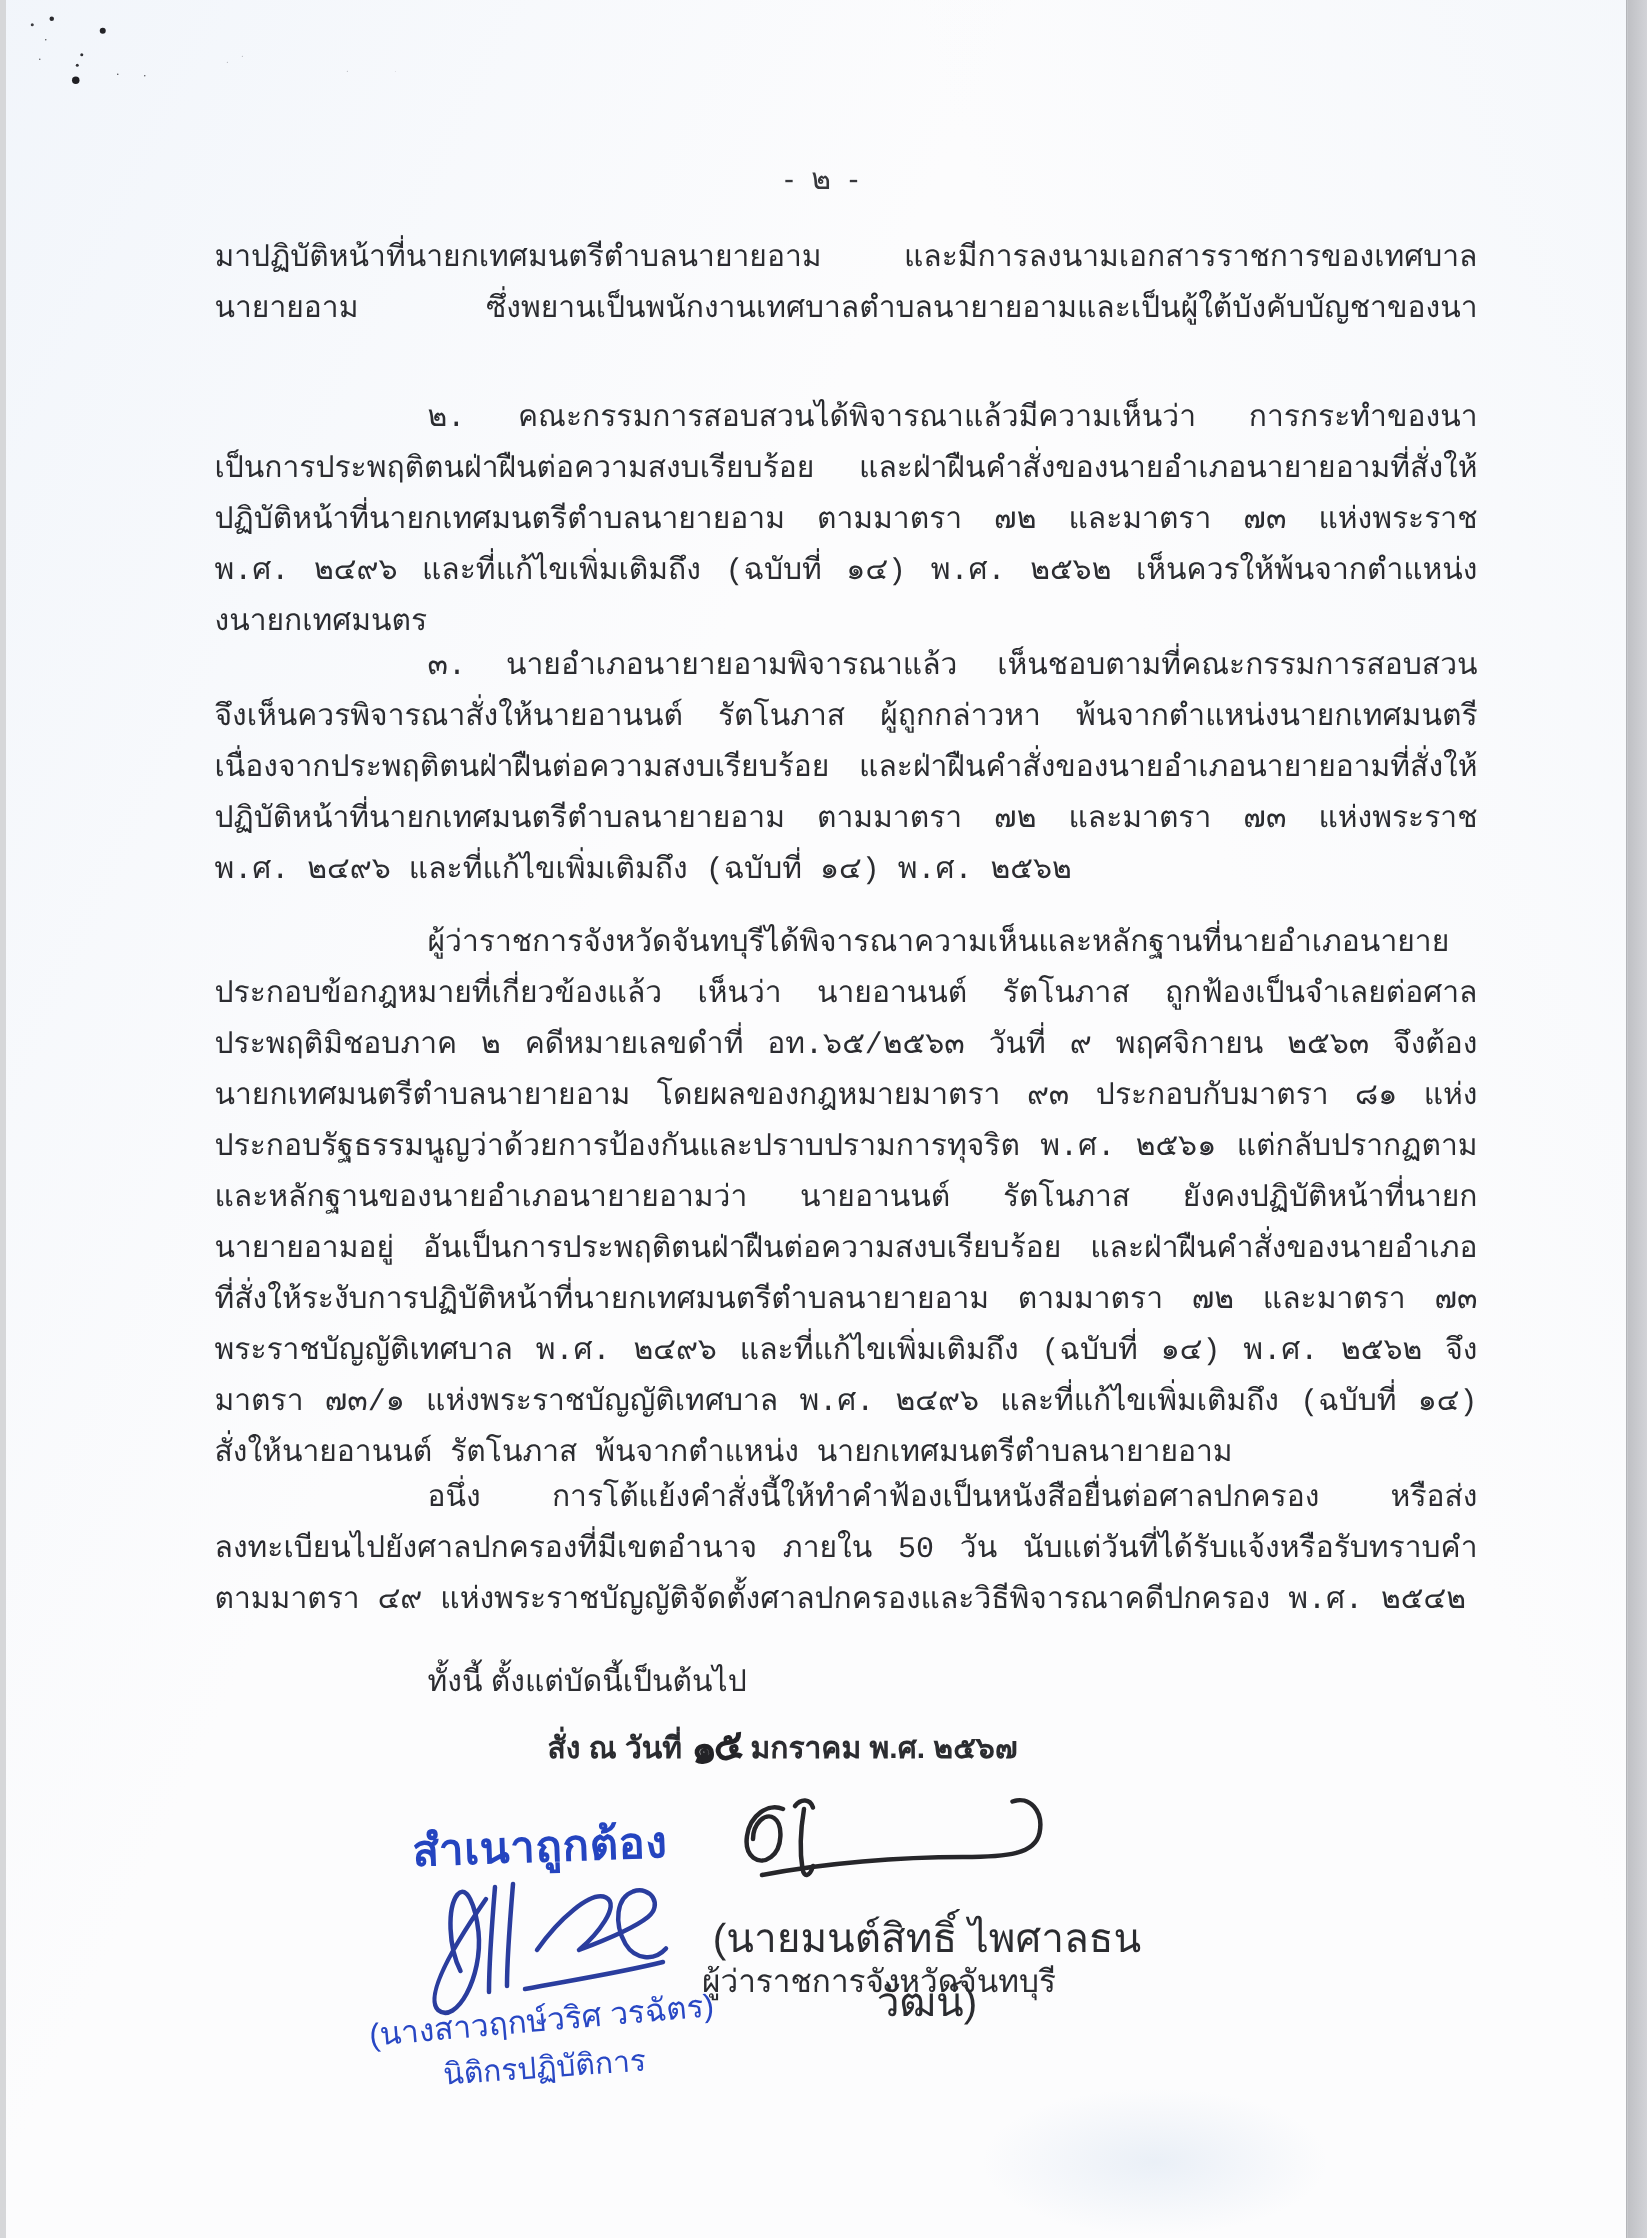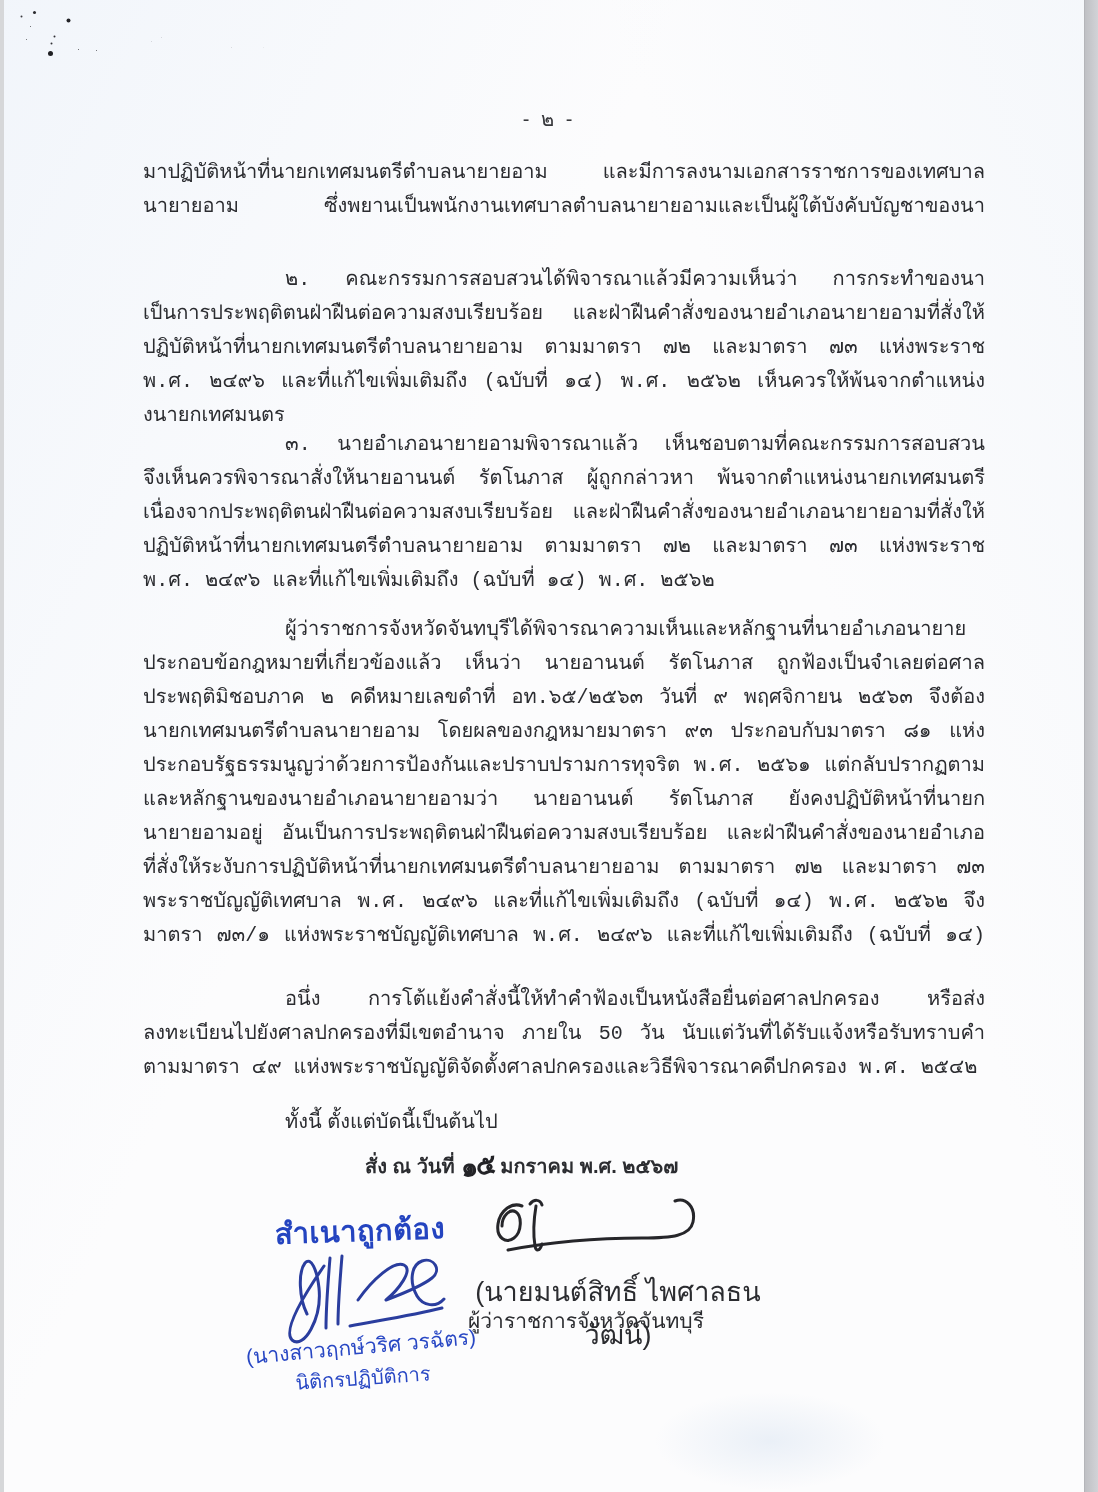--- a/index.html
+++ b/index.html
@@ -148,20 +148,21 @@
     <div class="ln ind">ผู้ว่าราชการจังหวัดจันทบุรีได้พิจารณาความเห็นและหลักฐานที่นายอำเภอนายายอามรายงาน</div>
     <div class="ln">ประกอบข้อกฎหมายที่เกี่ยวข้องแล้ว เห็นว่า นายอานนต์ รัตโนภาส ถูกฟ้องเป็นจำเลยต่อศาลอาญาคดีทุจริตและ</div>
     <div class="ln">ประพฤติมิชอบภาค ๒ คดีหมายเลขดำที่ อท.๖๕/๒๕๖๓ วันที่ ๙ พฤศจิกายน ๒๕๖๓ จึงต้องหยุดปฏิบัติหน้าที่</div>
     <div class="ln">นายกเทศมนตรีตำบลนายายอาม โดยผลของกฎหมายมาตรา ๙๓ ประกอบกับมาตรา ๘๑ แห่งพระราชบัญญัติ</div>
     <div class="ln">ประกอบรัฐธรรมนูญว่าด้วยการป้องกันและปราบปรามการทุจริต พ.ศ. ๒๕๖๑ แต่กลับปรากฏตามความเห็น</div>
     <div class="ln">และหลักฐานของนายอำเภอนายายอามว่า นายอานนต์ รัตโนภาส ยังคงปฏิบัติหน้าที่นายกเทศมนตรีตำบล</div>
     <div class="ln">นายายอามอยู่ อันเป็นการประพฤติตนฝ่าฝืนต่อความสงบเรียบร้อย และฝ่าฝืนคำสั่งของนายอำเภอนายายอาม</div>
     <div class="ln">ที่สั่งให้ระงับการปฏิบัติหน้าที่นายกเทศมนตรีตำบลนายายอาม ตามมาตรา ๗๒ และมาตรา ๗๓ แห่ง</div>
     <div class="ln">พระราชบัญญัติเทศบาล พ.ศ. ๒๔๙๖ และที่แก้ไขเพิ่มเติมถึง (ฉบับที่ ๑๔) พ.ศ. ๒๕๖๒ จึงอาศัยอำนาจตาม</div>
     <div class="ln">มาตรา ๗๓/๑ แห่งพระราชบัญญัติเทศบาล พ.ศ. ๒๔๙๖ และที่แก้ไขเพิ่มเติมถึง (ฉบับที่ ๑๔) พ.ศ. ๒๕๖๒</div>
+    <div class="ln ln-end">สั่งให้นายอานนต์ รัตโนภาส พ้นจากตำแหน่ง นายกเทศมนตรีตำบลนายายอาม</div>
   </div>
 
   <div class="para" style="top:983px">
     <div class="ln ind">อนึ่ง การโต้แย้งคำสั่งนี้ให้ทำคำฟ้องเป็นหนังสือยื่นต่อศาลปกครอง หรือส่งไปรษณีย์</div>
     <div class="ln">ลงทะเบียนไปยังศาลปกครองที่มีเขตอำนาจ ภายใน 50 วัน นับแต่วันที่ได้รับแจ้งหรือรับทราบคำสั่ง</div>
     <div class="ln ln-end">ตามมาตรา ๔๙ แห่งพระราชบัญญัติจัดตั้งศาลปกครองและวิธีพิจารณาคดีปกครอง พ.ศ. ๒๕๔๒</div>
   </div>
 
   <div class="single-line" style="left:285px;top:1088px">ทั้งนี้  ตั้งแต่บัดนี้เป็นต้นไป</div>
 

